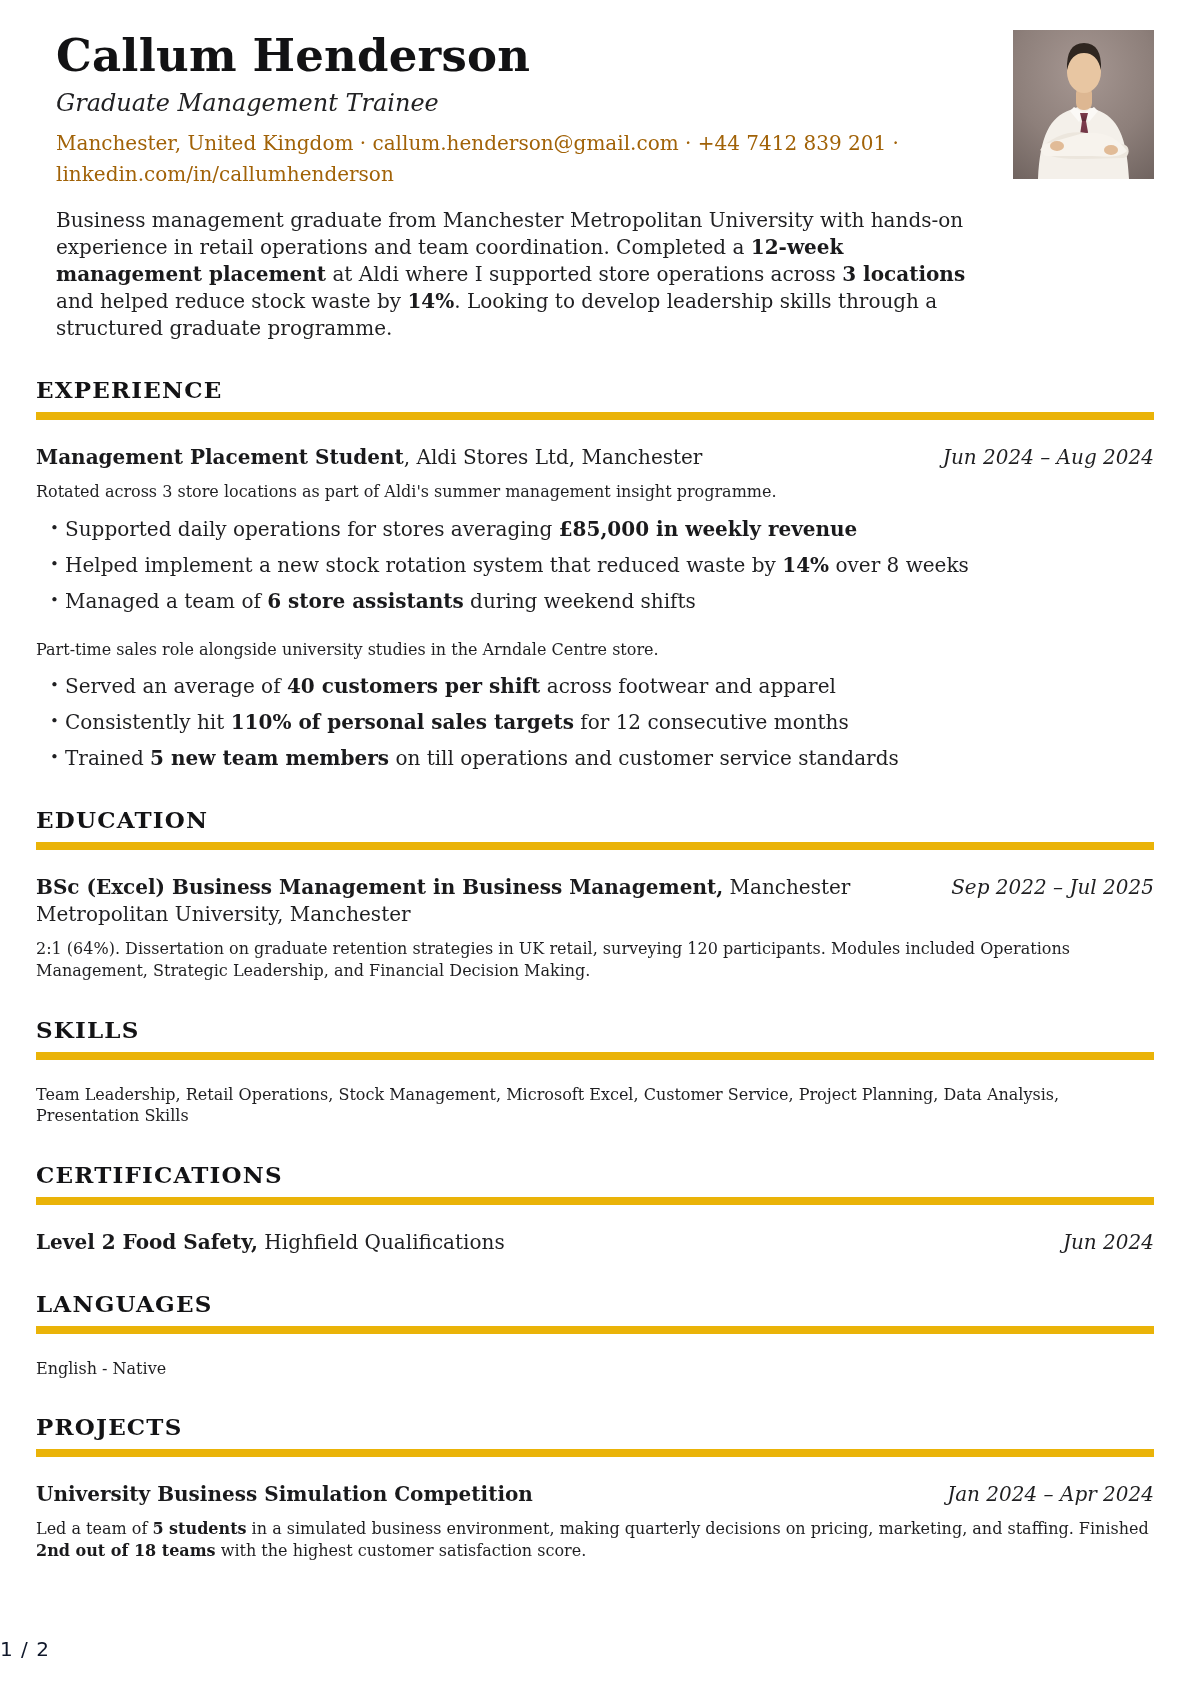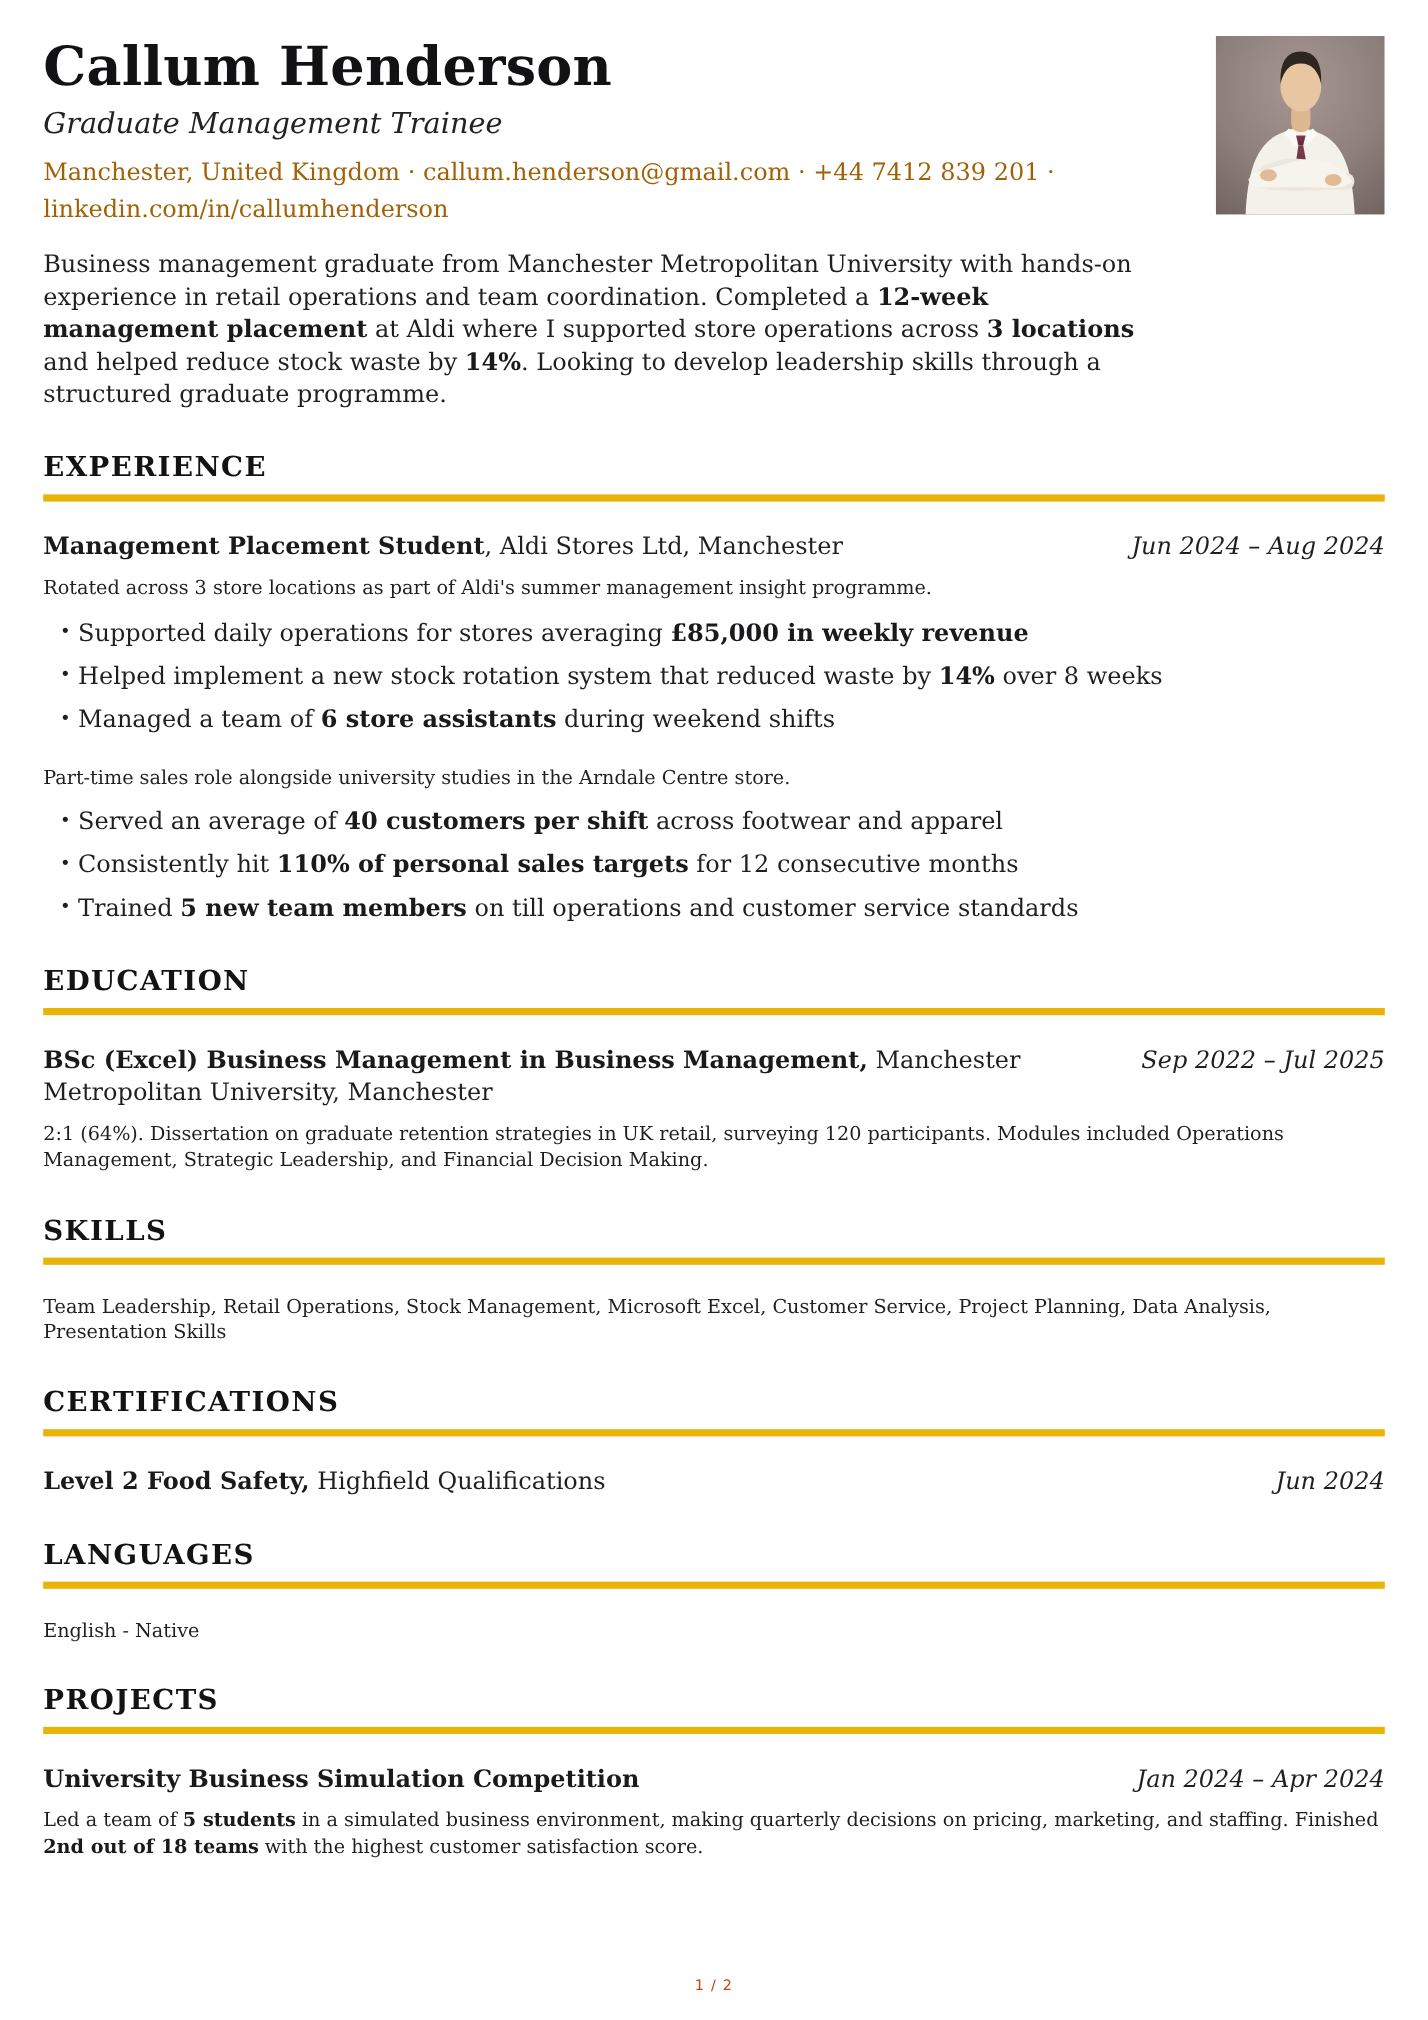--- a/index.html
+++ b/index.html
@@ -8,55 +8,55 @@
     width:1190px; height:1683px;
     background:#ffffff;
     box-sizing:border-box;
     padding:30px 36px 0 36px;
     font-family:"DejaVu Serif", serif;
     color:#1f1f21;
     overflow:hidden;
   }
   
   .header { display:flex; justify-content:space-between; align-items:flex-start; }
-  .header-left { width:935px; flex:0 0 auto; }
+  .header-left { width:935px; flex:0 0 auto;margin-left:20px; }
   h1.name {
     margin:0; font-size:45px; line-height:1.16; font-weight:700;
     color:#121214; letter-spacing:0.2px;
   }
   .job-title { font-style:italic; font-size:24px; line-height:1.3; margin-top:6px; color:#222224; }
   .contact { font-size:20px; line-height:1.52; margin-top:9px; color:#a16207; }
   .summary { margin:18px 0 0 0; font-size:20px; line-height:1.35; hyphens:auto; }
   .photo { width:141px; height:149px; flex:0 0 auto; overflow:hidden; }
   .photo svg { display:block; }
   
   main { display:block; }
   .section { margin-top:34px; }
   .section-title {
     margin:0; font-size:23px; font-weight:700; letter-spacing:1.2px;
-    color:#131315; padding-bottom:9px; border-bottom:6px solid #eab308;
+    color:#131315; padding-bottom:9px; border-bottom:8px solid #eab308;
   }
   .entry { margin-top:24px; }
   .entry > *:first-child { margin-top:0; }
   .entry-head { display:flex; justify-content:space-between; align-items:flex-start; gap:34px; }
   .entry-heading { font-size:20px; line-height:1.35; flex:1 1 auto; hyphens:auto; }
   .entry-date { font-size:20px; line-height:1.35; font-style:italic; white-space:nowrap; flex:0 0 auto; text-align:right; }
   .entry-desc { margin:10px 0 0 0; font-size:16px; line-height:1.35; hyphens:auto; }
   .entry-bullets { margin:13px 0 0 0; padding:0 0 0 29px; list-style:none; }
   .bullet-item { position:relative; font-size:20px; line-height:1.35; margin-top:9px; }
   .bullet-item::before {
     content:"•"; position:absolute; left:-15px; top:2px;
     font-size:15px; color:#1f1f21;
   }
   strong { font-weight:700; color:#1a1a1c; }
   
   .footer {
     position:absolute; bottom:22px; left:0; width:100%;
-    text-align:center; font-family:"DejaVu Sans", sans-serif;
-    font-size:12px; color:#c2410c; letter-spacing:1px;
+    font-family:"DejaVu Sans", sans-serif;
+    font-size:20px; color:#0f172a; letter-spacing:1px;
   }
 </style>
 </head>
 <body>
 
 <div class="page">
 
   <header class="header">
     <div class="header-left">
       <h1 class="name">Callum Henderson</h1>

